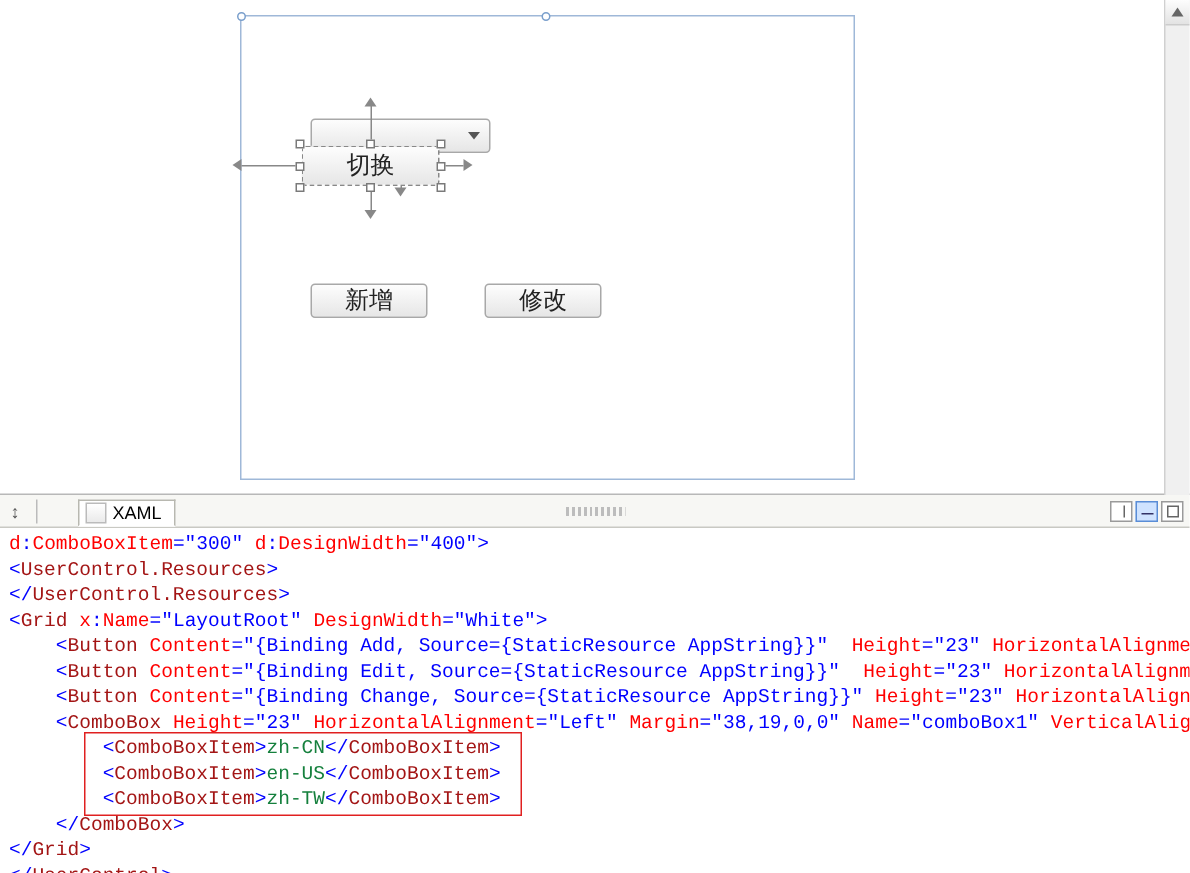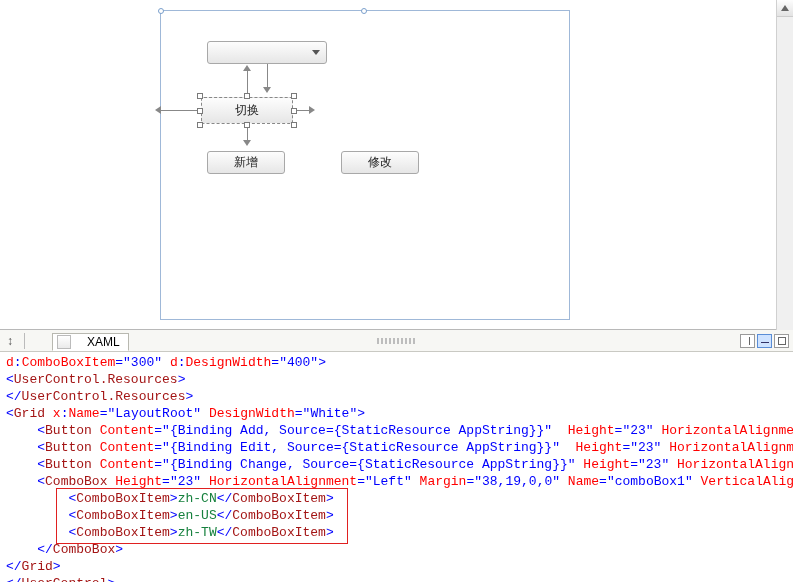--- a/index.html
+++ b/index.html
@@ -44,21 +44,21 @@
     width: 100%; height: 100%;
   }
 
   
   .winbtn {
     display: inline-flex;
     align-items: center;
     justify-content: center;
     height: 23px;
     padding: 0 16px;
-    font-size: 12px;
+    font-size: 16px;
     color: #222;
     background: linear-gradient(#fdfdfd, #e6e6e6);
     border: 1px solid #a8a8a8;
     border-radius: 3px;
   }
   .combobox {
     display: inline-flex;
     align-items: center;
     justify-content: flex-end;
     width: 120px;
@@ -68,21 +68,21 @@
     border: 1px solid #a8a8a8;
     border-radius: 3px;
   }
   .combobox .arrow {
     width: 0; height: 0;
     border-left: 4px solid transparent;
     border-right: 4px solid transparent;
     border-top: 5px solid #555;
   }
 
-  .el { position: absolute; }
+  .el { position: absolute; margin-top: 38px; }
 
   
   .sel-wrap {
     position: absolute;
   }
   .sel-wrap .handle {
     position: absolute;
     width: 6px; height: 6px;
     background: #fff;
     border: 1px solid #7a7a7a;
@@ -143,21 +143,21 @@
   }
   .tiny-ico {
     width: 16px; height: 16px;
     display:flex;align-items:center;justify-content:center;
     color:#555;
     font-size:12px;
   }
   .xaml-tab {
     display: inline-flex;
     align-items: center;
-    gap: 16px;
+    gap: 4px;
     background: #fff;
     border: 1px solid #b8b8b0;
     border-bottom: 1px solid #fff;
     padding: 1px 8px 1px 4px;
     font-size: 12px;
     margin-left: 6px;
     position: relative;
     top: 1px;
   }
   .xaml-tab .doc-ico {
@@ -266,21 +266,21 @@
         <span class="handle h-ml"></span>
         <span class="handle h-mr"></span>
         <span class="handle h-bl"></span>
         <span class="handle h-bm"></span>
         <span class="handle h-br"></span>
       </div>
 
       <div class="el winbtn" style="left:46px; top:140px; width:78px;">
         <span>新增</span>
       </div>
-      <div class="el winbtn" style="left:180px; top:140px; width:78px;text-align:center;">
+      <div class="el winbtn" style="left:162px; top:140px; width:78px;text-align:center;">
         <span>修改</span>
       </div>
 
     </div>
   </div>
 
   <div class="right-scroll">
     <div class="btn">
       <span class="anchor-arrow arrow-up" style="position:static;border-bottom-color:#666;"></span>
     </div>

